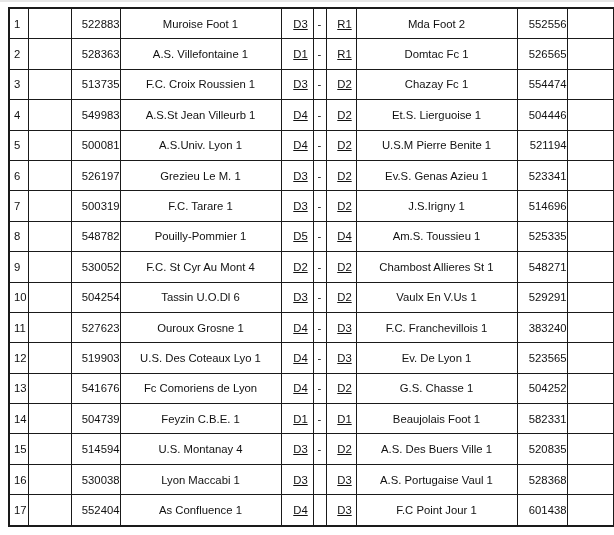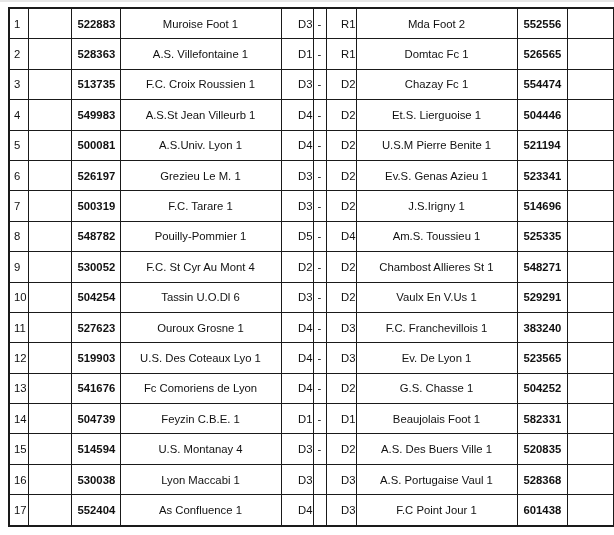--- a/index.html
+++ b/index.html
@@ -35,23 +35,23 @@
       padding: 0;
       font-size: 11.3px;
       white-space: nowrap;
       overflow: hidden;
       vertical-align: middle;
     }
     table.fixtures tr:first-child td { border-top-width: 2px; }
     table.fixtures tr:last-child td { border-bottom-width: 2px; }
     td.c-num { text-align: left; padding-left: 4px !important; }
     td.c-blank { }
-    td.c-code { text-align: left; padding-left: 6px !important; font-weight: bold; }
+    td.c-code { text-align: right; padding-left: 6px !important; }
     td.c-team { text-align: center; }
-    td.c-div { text-align: right; padding-left: 7px !important; }
+    td.c-div { text-align: center; padding-left: 7px !important; text-decoration: underline; }
     td.c-sep { text-align: center; }
     table.fixtures td.first-col { border-left-width: 2.5px; }
     table.fixtures td.last-col { border-right-width: 2px; }
   </style>
 </head>
 <body>
 
 <div class="topline"></div>
 
 <table class="fixtures">

